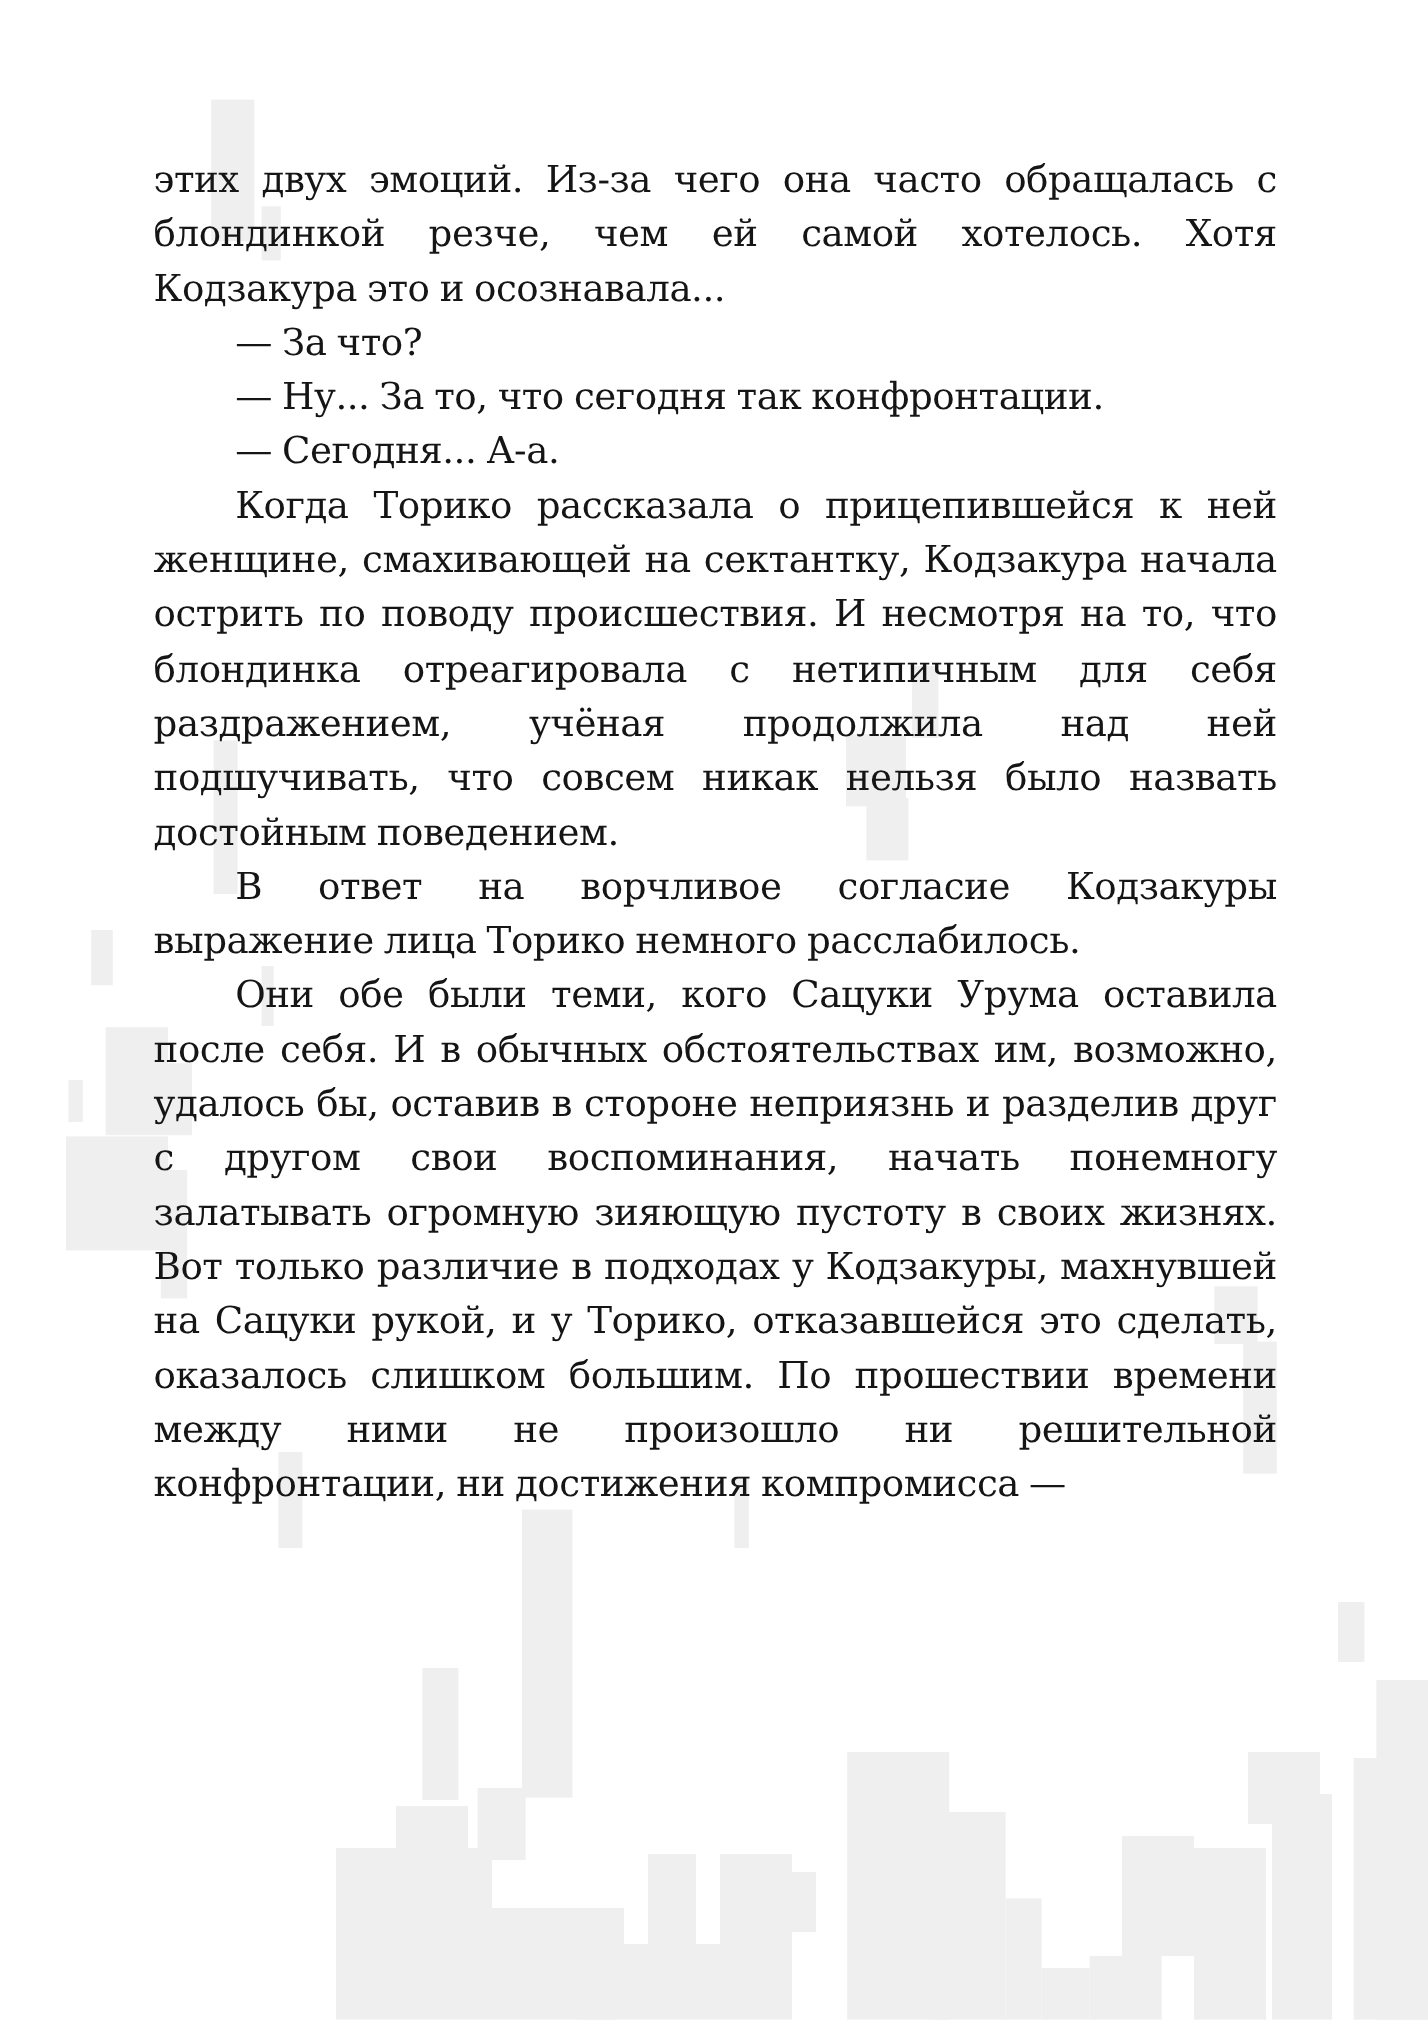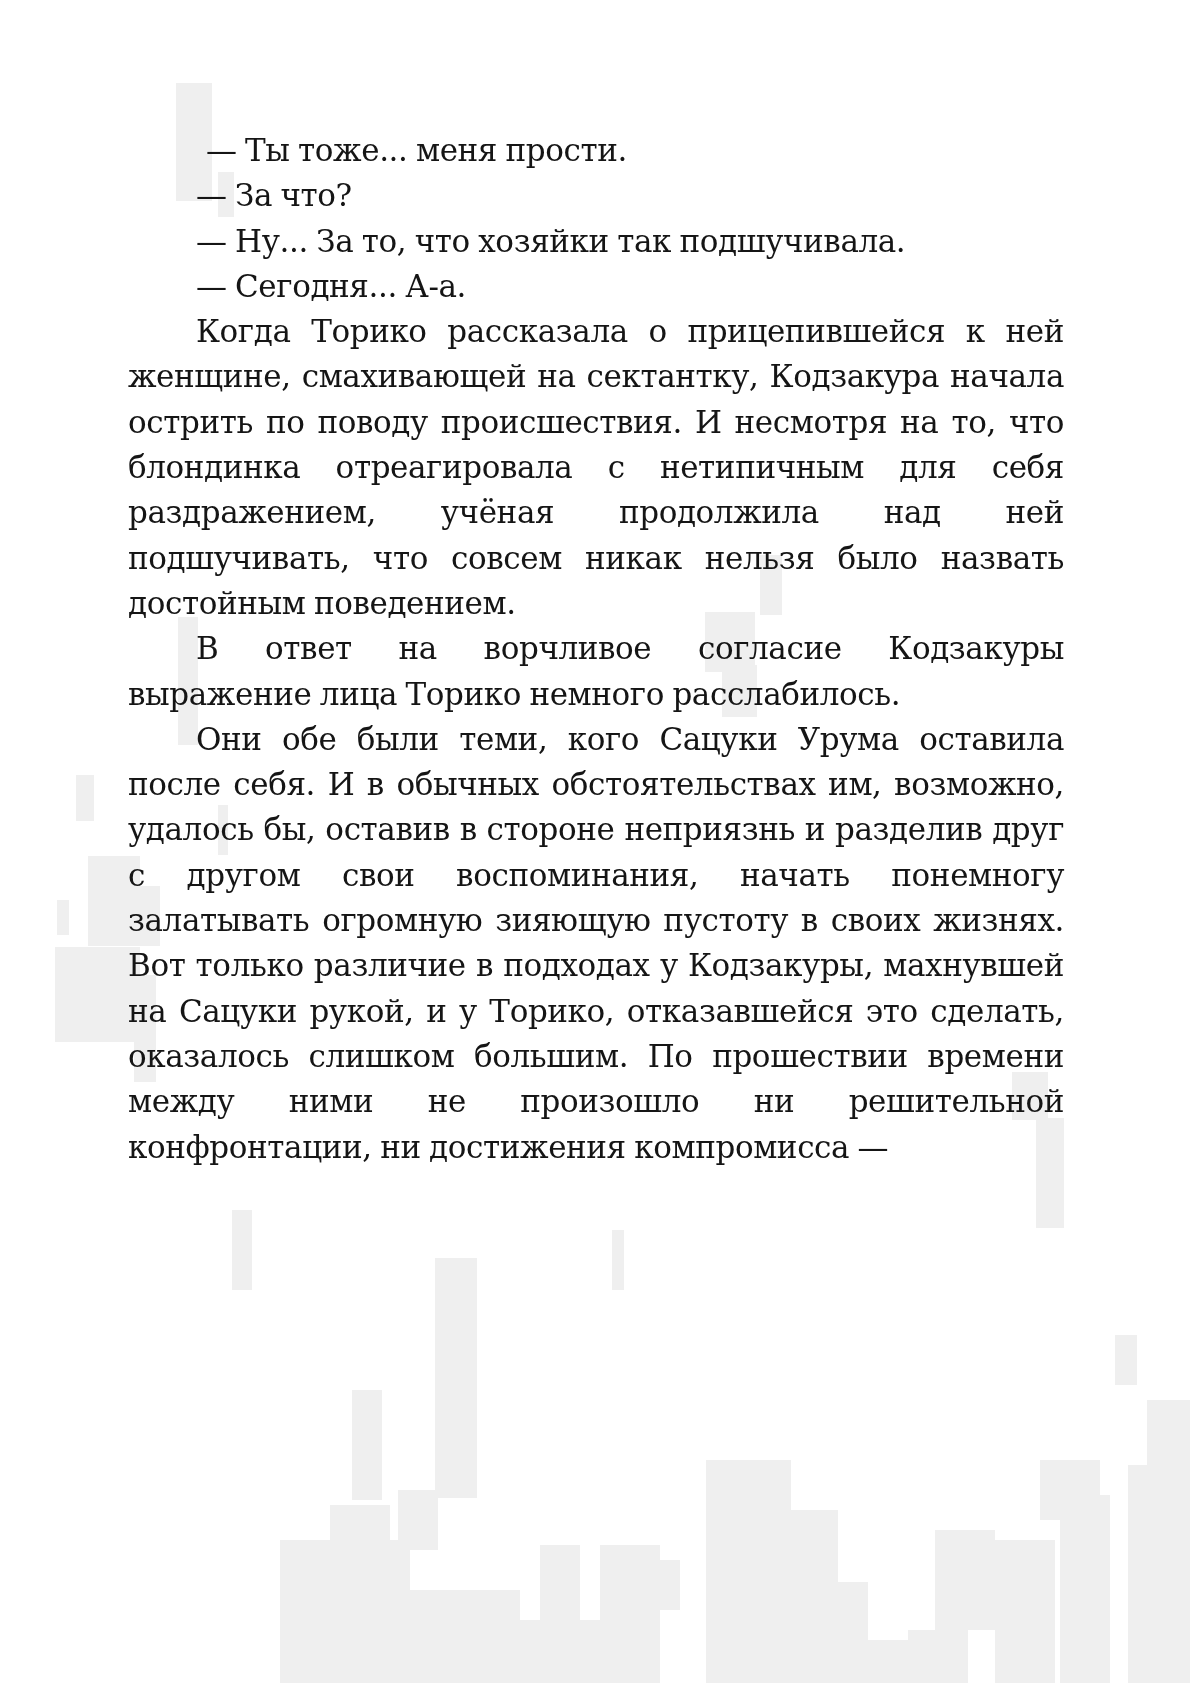--- a/index.html
+++ b/index.html
@@ -98,20 +98,20 @@
   <div class="blk" style="left:838px;top:1582px;width:30px;height:101px;"></div>
   <div class="blk" style="left:868px;top:1640px;width:40px;height:43px;"></div>
   <div class="blk" style="left:908px;top:1630px;width:60px;height:53px;"></div>
   <div class="blk" style="left:935px;top:1530px;width:60px;height:100px;"></div>
   <div class="blk" style="left:995px;top:1540px;width:60px;height:143px;"></div>
   <div class="blk" style="left:1060px;top:1495px;width:50px;height:188px;"></div>
   <div class="blk" style="left:1040px;top:1460px;width:60px;height:60px;"></div>
 </div>
 
 <main class="page-text">
-  <p class="indent-deep">— Ты тоже... меня прости.</p>
+  <p class="cont">этих двух эмоций. Из-за чего она часто обращалась с блондинкой резче, чем ей самой хотелось. Хотя Кодзакура это и осознавала...</p>
   <p class="indent">— За что?</p>
-  <p class="indent">— Ну... За то, что хозяйки так подшучивала.</p>
+  <p class="indent">— Ну... За то, что сегодня так конфронтации.</p>
   <p class="indent">— Сегодня... А-а.</p>
   <p class="indent">Когда Торико рассказала о прицепившейся к ней женщине, смахивающей на сектантку, Кодзакура начала острить по поводу происшествия. И несмотря на то, что блондинка отреагировала с нетипичным для себя раздражением, учёная продолжила над ней подшучивать, что совсем никак нельзя было назвать достойным поведением.</p>
   <p class="indent">В ответ на ворчливое согласие Кодзакуры выражение лица Торико немного расслабилось.</p>
   <p class="indent">Они обе были теми, кого Сацуки Урума оставила после себя. И в обычных обстоятельствах им, возможно, удалось бы, оставив в стороне неприязнь и разделив друг с другом свои воспоминания, начать понемногу залатывать огромную зияющую пустоту в своих жизнях. Вот только различие в подходах у Кодзакуры, махнувшей на Сацуки рукой, и у Торико, отказавшейся это сделать, оказалось слишком большим. По прошествии времени между ними не произошло ни решительной конфронтации, ни достижения компромисса —</p>
 </main>
 
 </body></html>

